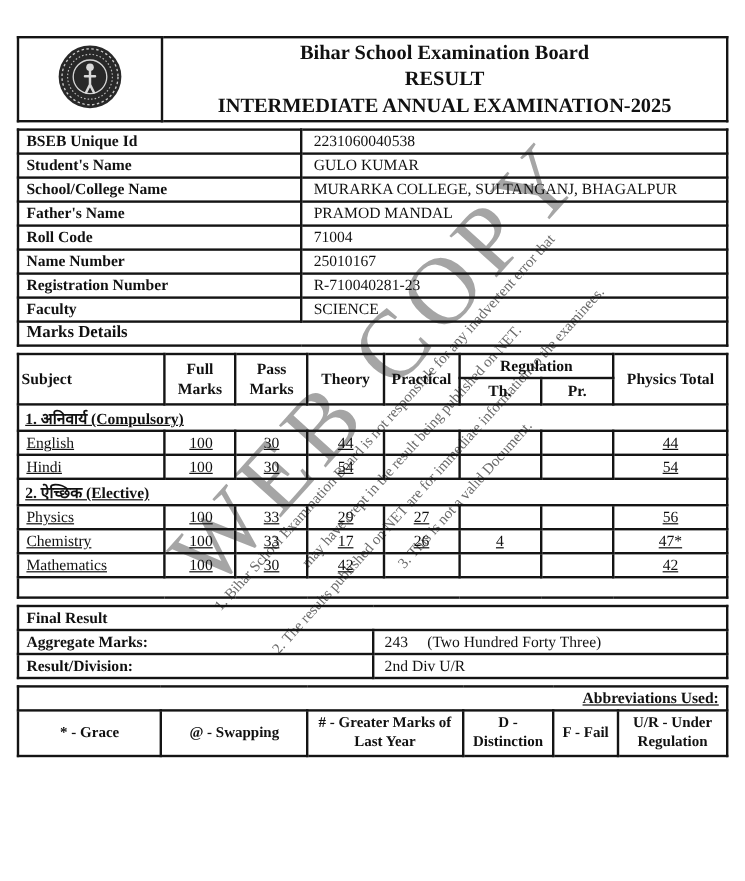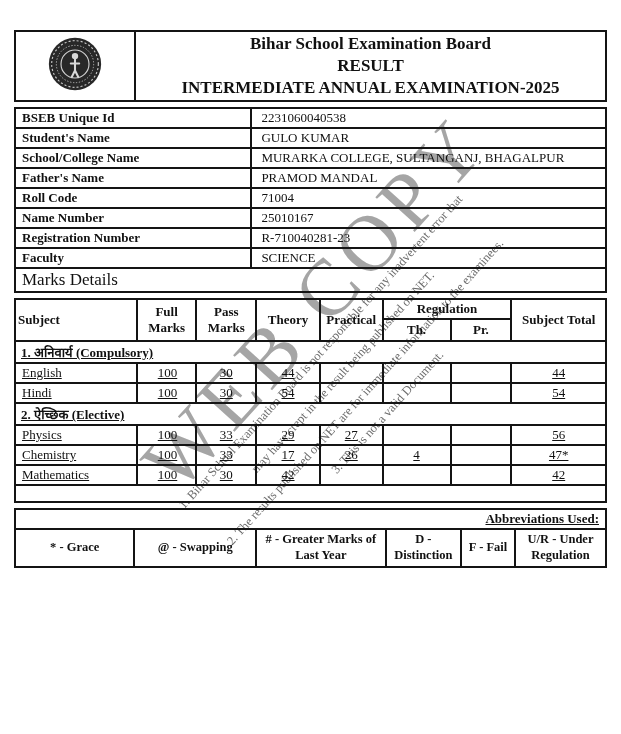--- a/index.html
+++ b/index.html
@@ -56,21 +56,21 @@
 
   
   .header-table td { height: 63px; }
   .logo-cell { width: 120px; text-align: center; }
   .title-cell { text-align: center; font-weight: bold; line-height: 1.3; font-size: 17px; }
   .title-cell div { white-space: nowrap; }
 
   
   .info-table td.lbl { width: 40%; font-weight: bold; height: 19px; }
   .info-table td.val { padding-left: 9px; height: 19px; }
-  .section-row td { font-weight: normal; height: 15px; font-size: 17px; }
+  .section-row td { font-weight: bold; height: 15px; font-size: 14px; }
 
   
   .marks-table th { font-weight: bold; text-align: center; padding: 1px 2px; }
   .marks-table .h1 th { height: 18px; }
   .marks-table .h2 th { height: 22px; }
   .marks-table td { height: 19px; text-align: center; padding: 1px 20px; text-decoration: underline; }
   .marks-table td.subj { text-align: left; padding-left: 6px; }
   .marks-table .sec td { text-align: left; font-weight: bold; height: 13px; padding-left: 5px; }
   .marks-table .empty td { height: 17px; }
 
@@ -176,21 +176,21 @@
           <col style="width:16.0%">
       </colgroup>
       <tbody>
           <tr class="h1">
         <th rowspan="2" style="text-align:left;">Subject</th>
         <th rowspan="2">Full Marks</th>
         <th rowspan="2">Pass Marks</th>
         <th rowspan="2">Theory</th>
         <th rowspan="2">Practical</th>
         <th colspan="2">Regulation</th>
-        <th rowspan="2">Subject Total</th>
+        <th rowspan="2">Physics Total</th>
       </tr>
       <tr class="h2">
         <th>Th.</th>
         <th>Pr.</th>
       </tr>
 
       <tr class="sec">
         <td colspan="8">1. अनिवार्य (Compulsory)</td>
       </tr>
       <tr>
@@ -246,20 +246,37 @@
         <td></td>
         <td></td>
         <td>42</td>
       </tr>
       <tr class="empty">
         <td colspan="8"></td>
       </tr>
     </tbody>
       </table>
 
+    <table class="final-table">
+      <tbody>
+          <tr class="full">
+        <td colspan="2">Final Result</td>
+      </tr>
+      <tr>
+        <td class="lbl">Aggregate Marks:</td>
+        <td class="val">
+          <span>243</span><span class="agg-words">(Two Hundred Forty Three)</span>
+        </td>
+      </tr>
+      <tr>
+        <td class="lbl">Result/Division:</td>
+        <td class="val">2nd Div U/R</td>
+      </tr>
+    </tbody>
+      </table>
 
     <table class="abbrev-table">
       <colgroup>
         <col style="width:20.2%">
           <col style="width:20.6%">
           <col style="width:21.9%">
         <col style="width:12.8%">
           <col style="width:9.1%">
           <col style="width:15.4%">
       </colgroup>

